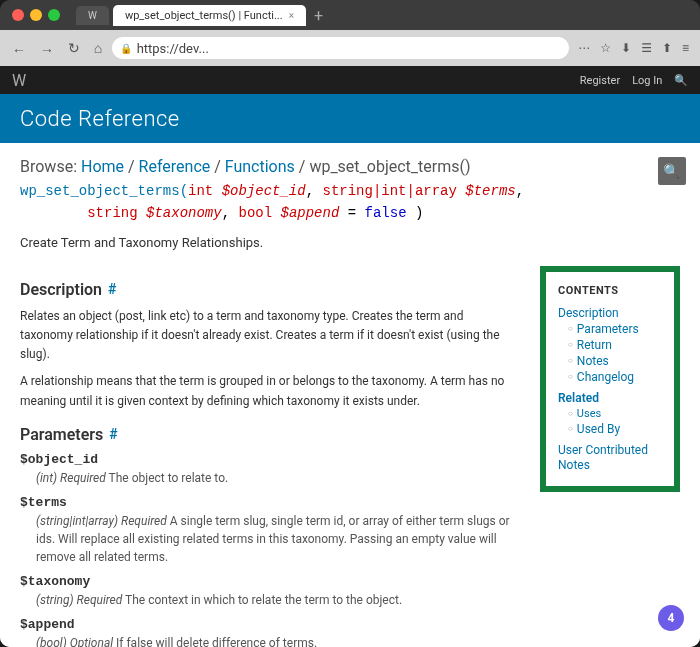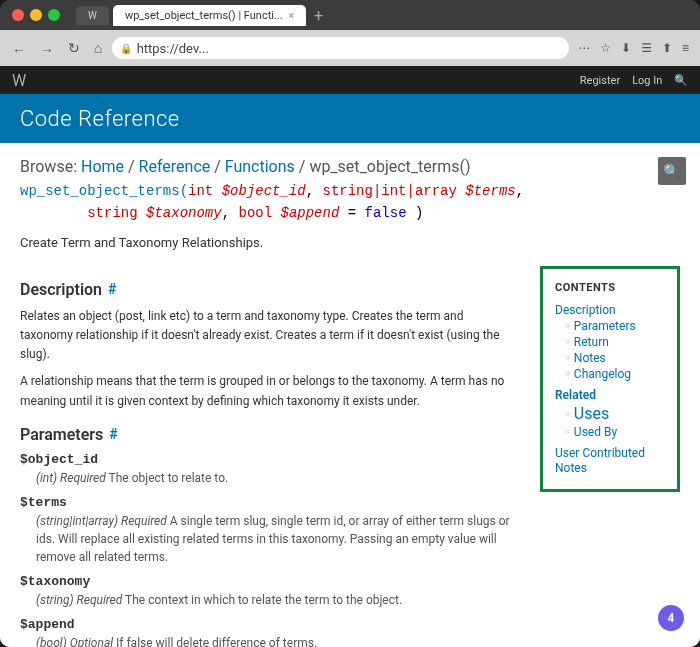--- a/index.html
+++ b/index.html
@@ -60,21 +60,21 @@
     .keyword { color: #0000cc; }
 
     .description-short { font-size: 13px; color: #333; margin-bottom: 16px; }
 
     
     .main-layout { display: flex; gap: 28px; }
     .main-content { flex: 1; }
     .sidebar-toc { width: 140px; flex-shrink: 0; }
 
     
-    .toc-box { border: 3px solid #15803d; padding: 12px; }
+    .toc-box { border: 6px solid #15803d; padding: 12px; }
     .toc-title { font-size: 11px; font-weight: 700; color: #333; text-transform: uppercase; letter-spacing: 0.5px; margin-bottom: 8px; }
     .toc-list { list-style: none; }
     .toc-item { margin-bottom: 2px; }
     .toc-item a { color: #0073aa; font-size: 12px; text-decoration: none; }
     .toc-sub { padding-left: 10px; }
     .toc-sub-item { margin-bottom: 2px; display: flex; align-items: center; gap: 4px; }
     .toc-sub-item::before { content: "○"; font-size: 8px; color: #999; }
     .toc-sub-item a { color: #0073aa; font-size: 11px; text-decoration: none; }
 
     
@@ -230,21 +230,21 @@
                 </li>
                 <li class="toc-sub-item">
                   <a style="color: rgb(0, 115, 170); text-decoration: none; font-size: 12px;">Changelog</a>
                 </li>
               </ul>
               <li class="toc-item" style="margin-top:6px;">
                 <span style="color: rgb(0, 115, 170); font-size: 12px; font-weight: 600;">Related</span>
               </li>
               <ul class="toc-sub">
                 <li class="toc-sub-item">
-                  <a style="color: rgb(0, 115, 170); text-decoration: none; font-size: 16px;">Uses</a>
+                  <a style="color: rgb(0, 115, 170); text-decoration: none; font-size: 11px;">Uses</a>
                 </li>
                 <li class="toc-sub-item">
                   <a style="color: rgb(0, 115, 170); text-decoration: none; font-size: 12px;">Used By</a>
                 </li>
               </ul>
               <li class="toc-item" style="margin-top:6px;">
                 <a style="color: rgb(0, 115, 170); text-decoration: none; font-size: 12px;">User Contributed Notes</a>
               </li>
             </ul>
           </div>

